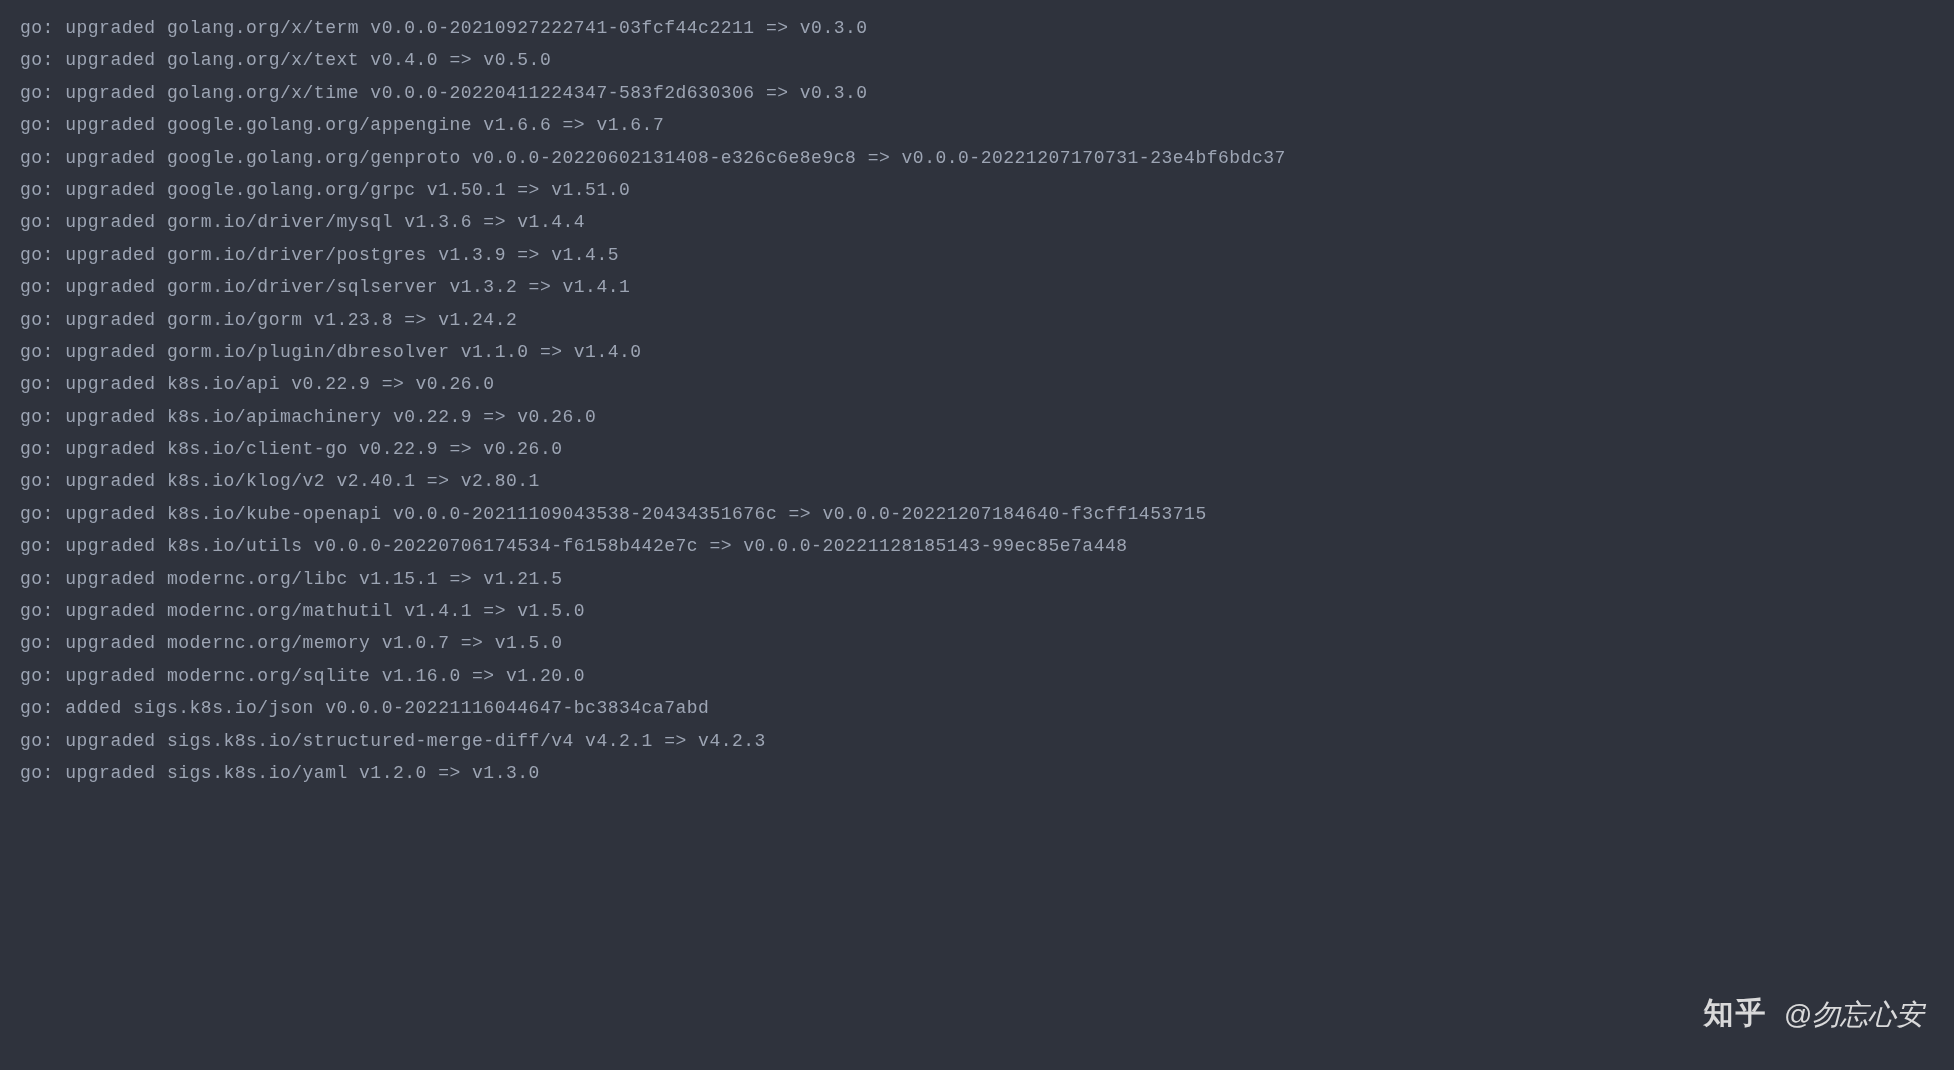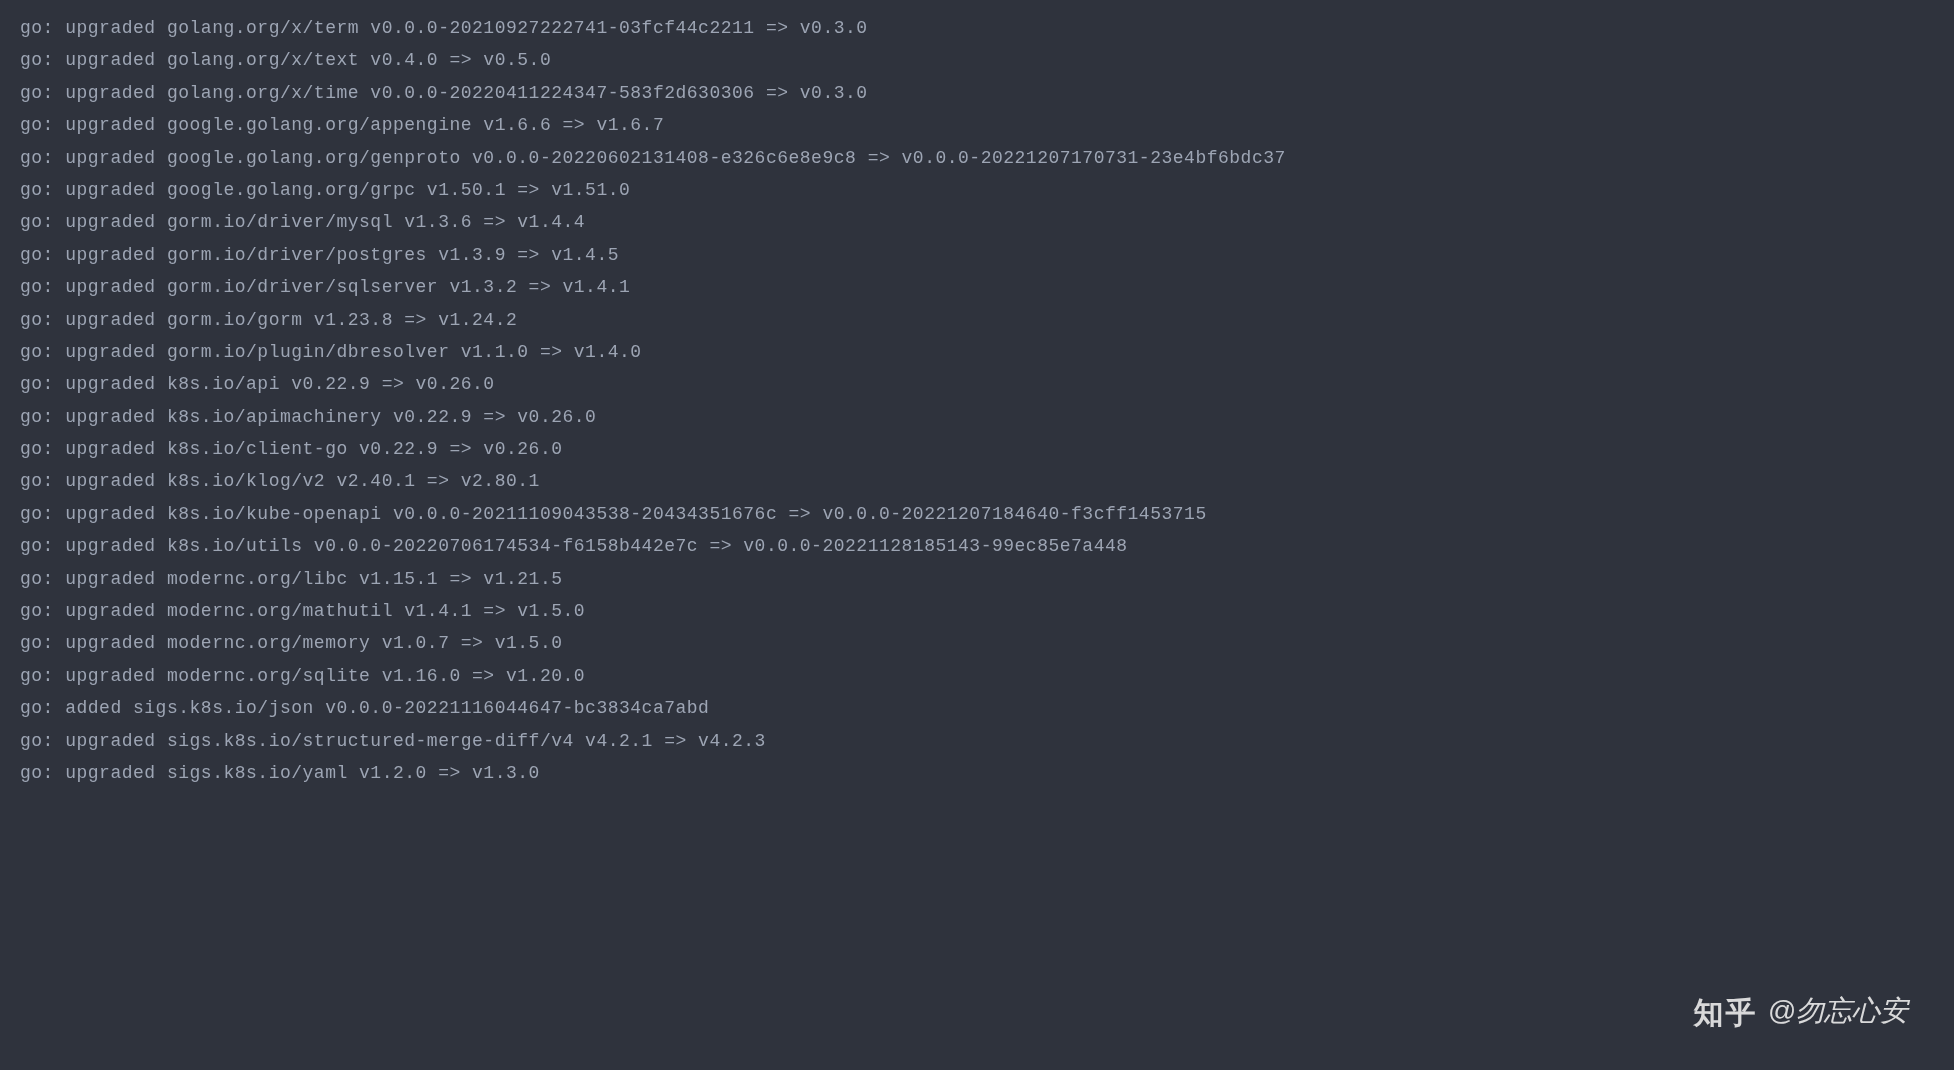--- a/index.html
+++ b/index.html
@@ -17,28 +17,28 @@
     }
     .terminal-output {
       white-space: pre;
       letter-spacing: 0.5px;
     }
     .line {
       display: block;
     }
     .watermark {
       position: absolute;
-      right: 46px;
+      right: 30px;
       bottom: 30px;
       color: #e8e8e8;
       font-family: -apple-system, 'Helvetica Neue', Arial, sans-serif;
       font-size: 28px;
       display: flex;
-      align-items: flex-start;
-      gap: 10px;
+      align-items: flex-end;
+      gap: 16px;
       opacity: 0.92;
     }
     .zhihu-logo {
       font-family: 'STKaiti', 'KaiTi', serif;
       font-weight: 600;
       font-size: 30px;
       letter-spacing: 2px;
     }
     .watermark-text {
       font-weight: 400;

